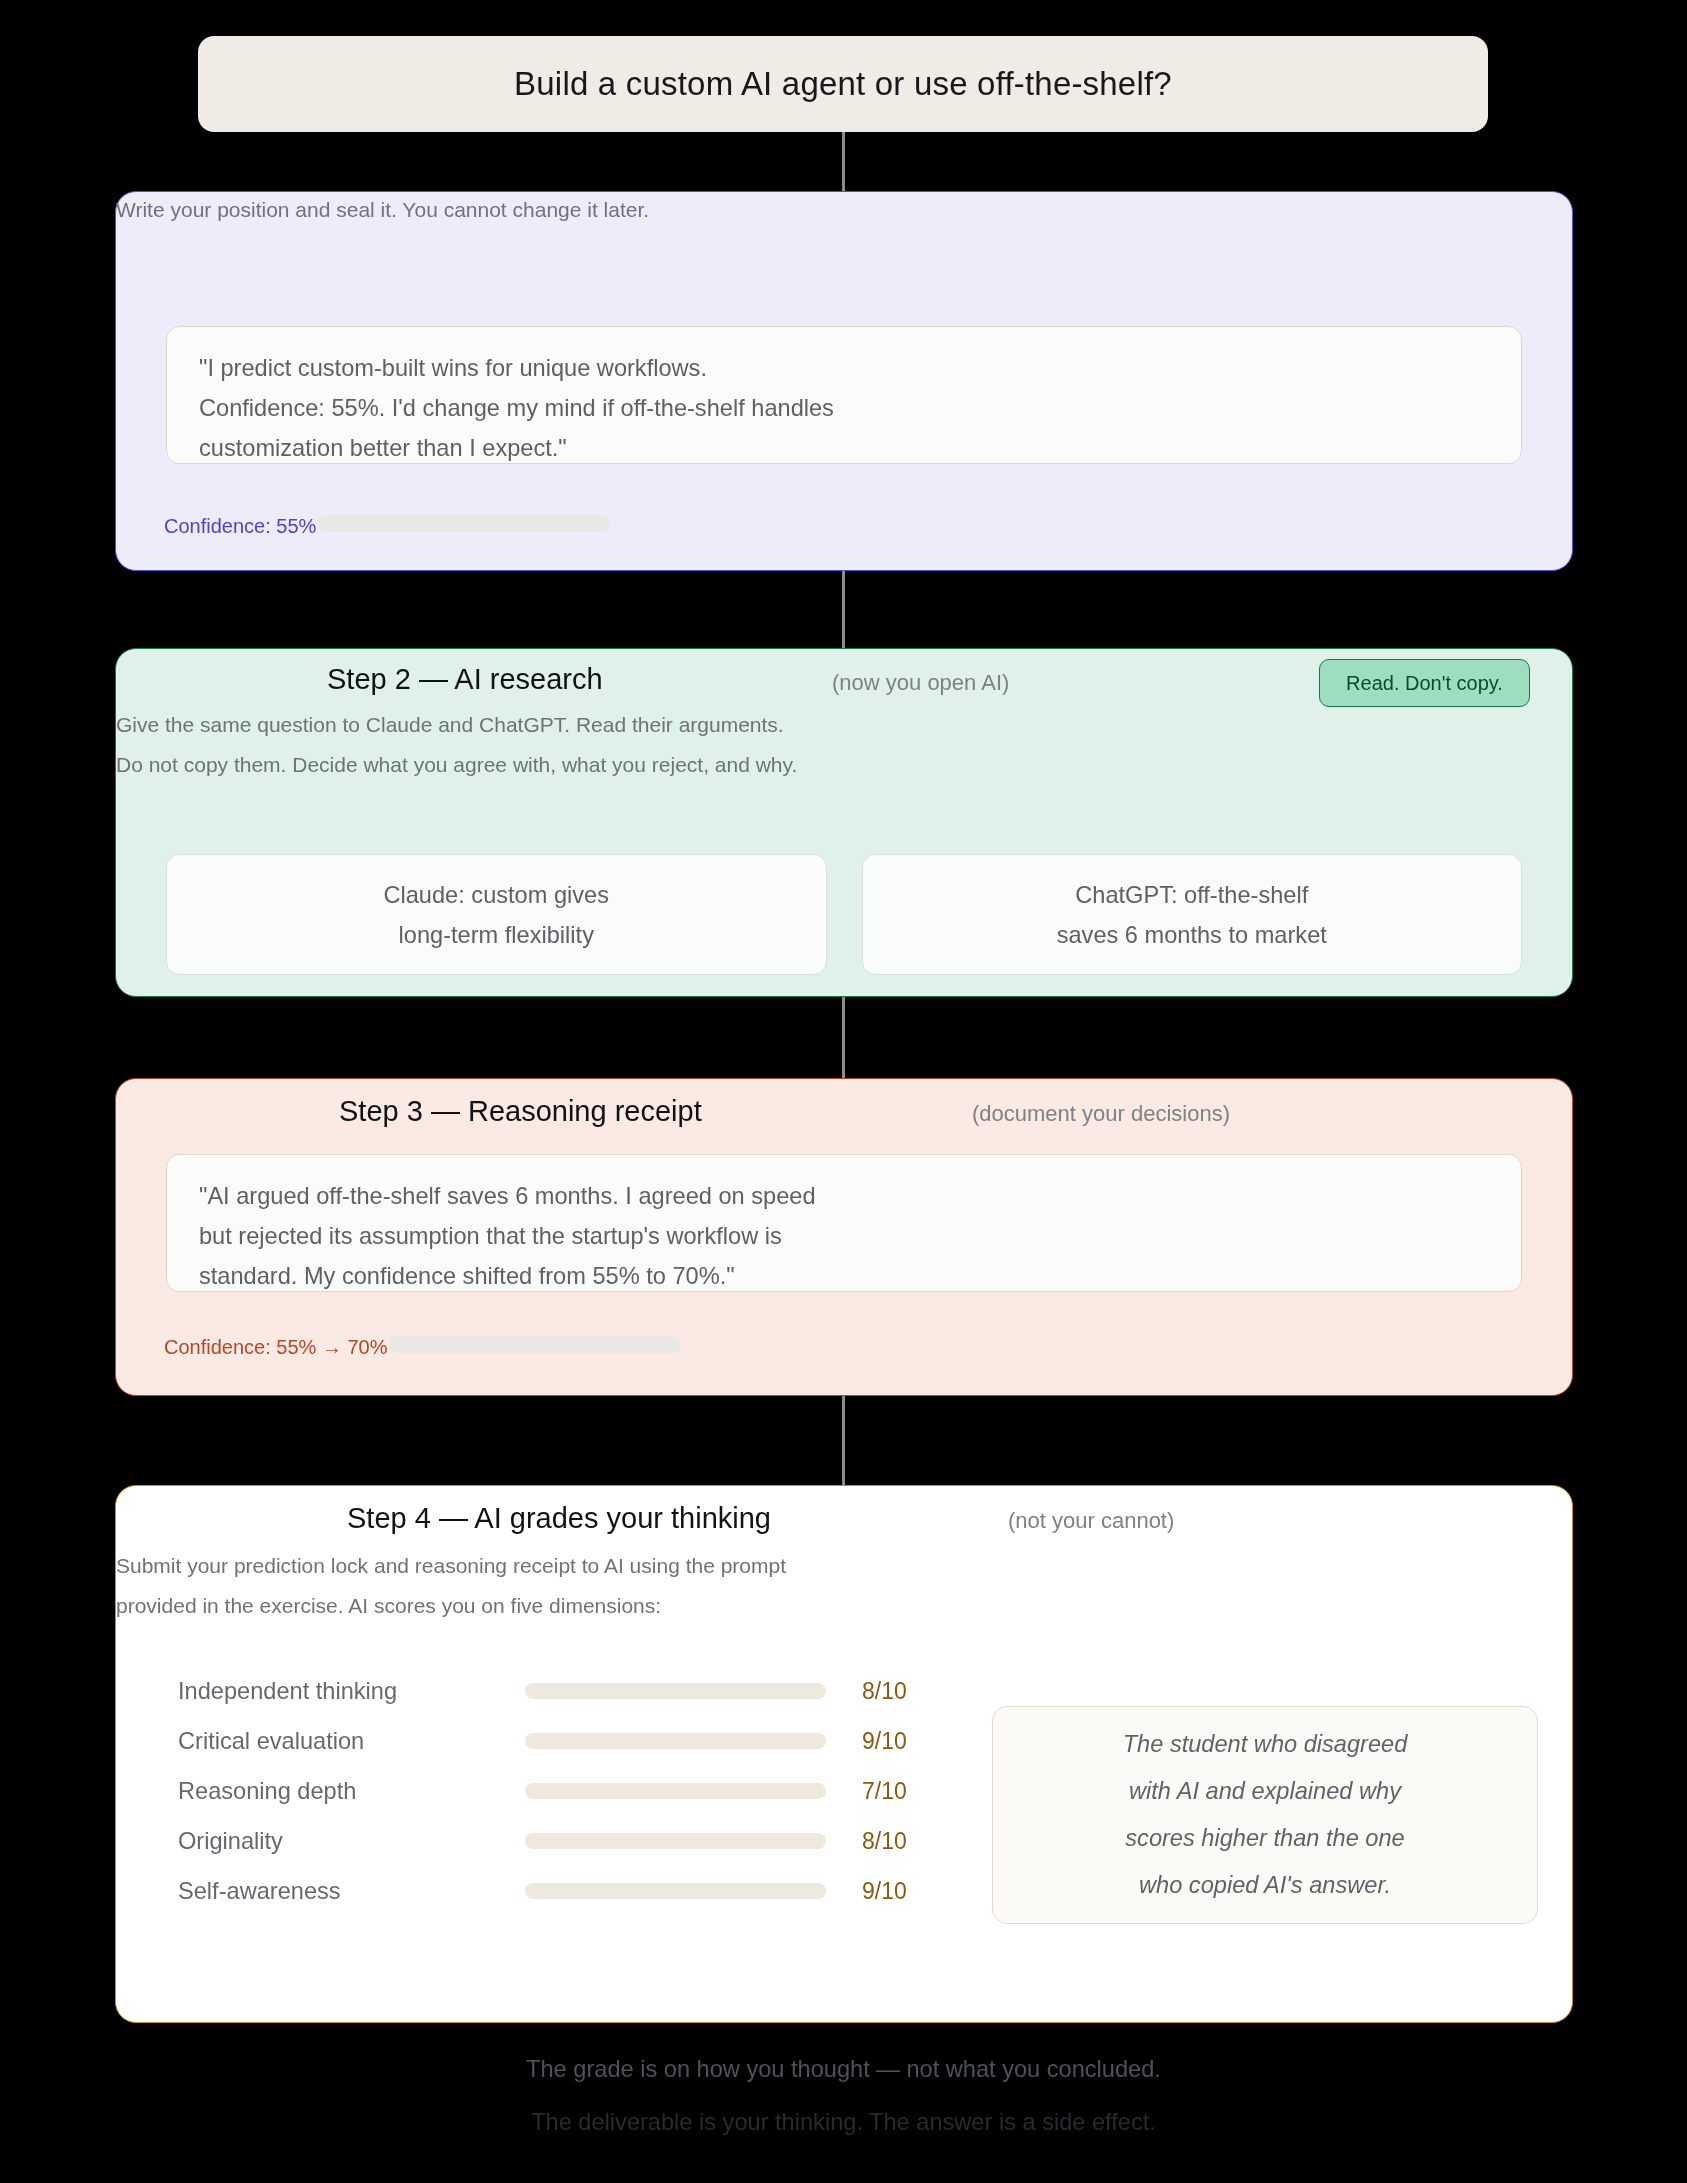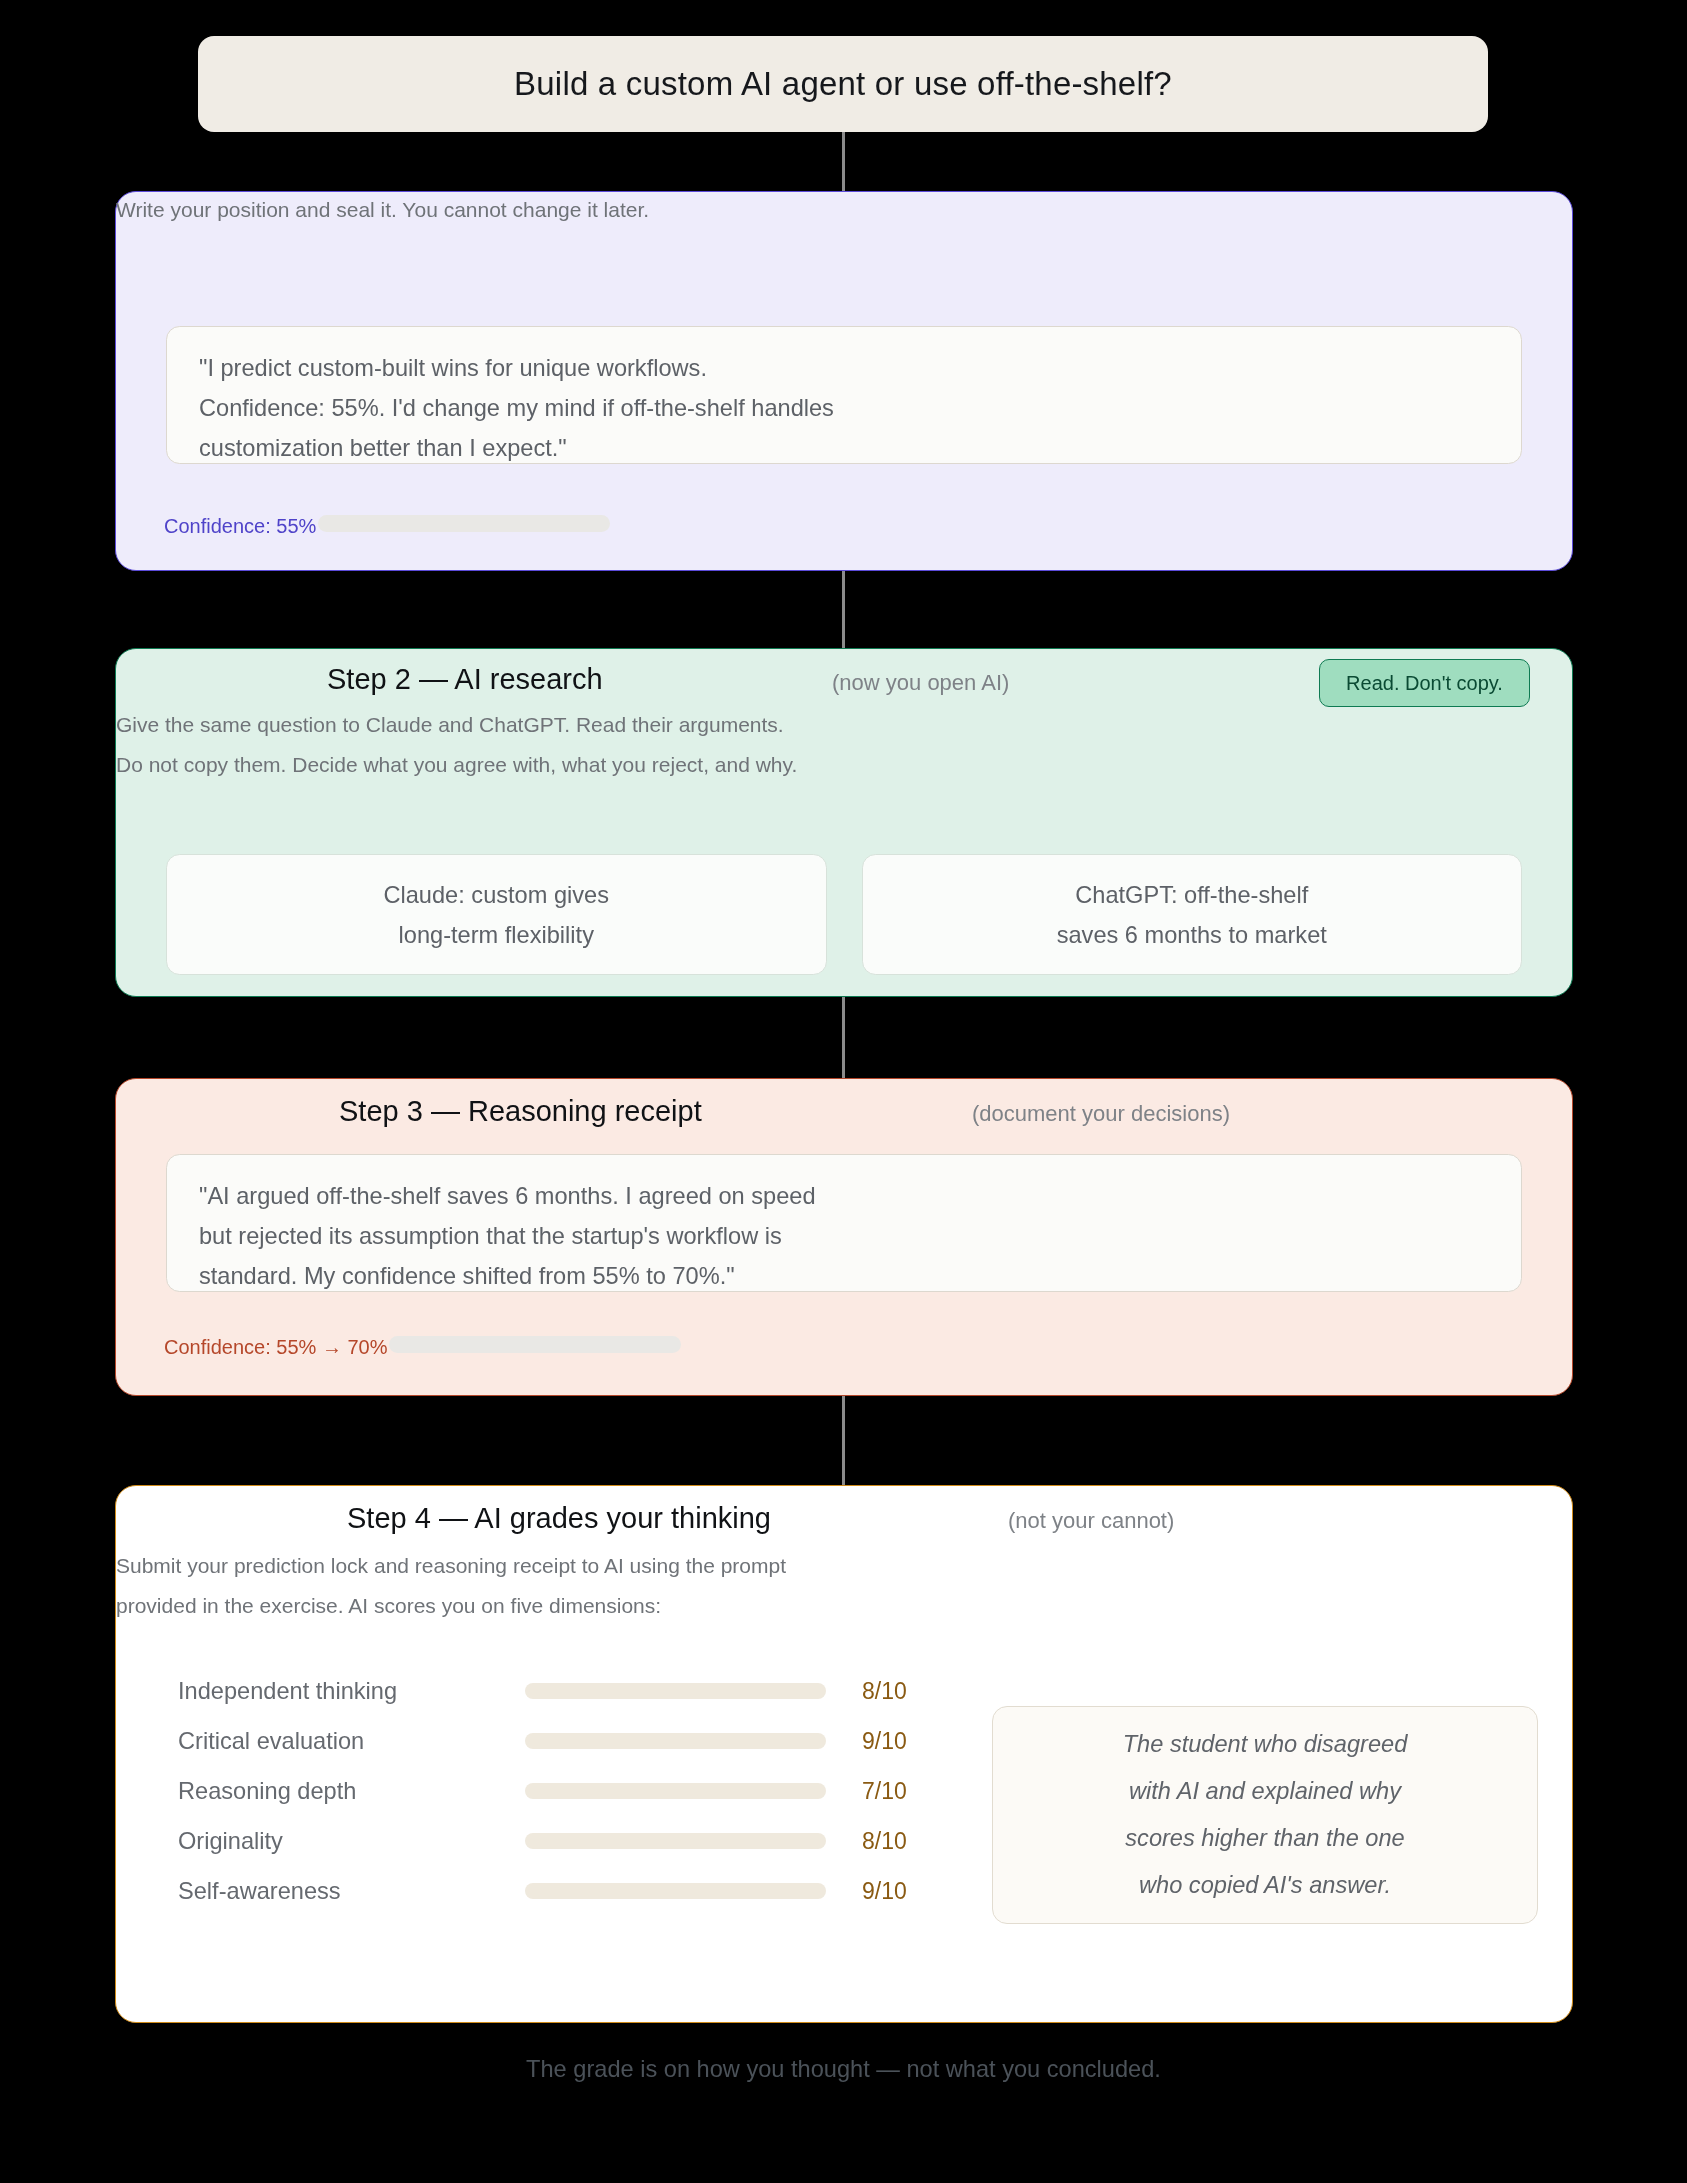--- a/index.html
+++ b/index.html
@@ -375,15 +375,16 @@
   </div>
 
   <div class="insight-box">
     <div class="insight-text">The student who disagreed
 with AI and explained why
 scores higher than the one
 who copied AI's answer.</div>
   </div>
 
   <div class="footer-line footer-1">The grade is on how you thought — not what you concluded.</div>
+  <div class="footer-line footer-2">The deliverable is your thinking. The answer is a side effect.</div>
 
 </div>
 
 
 </body></html>

